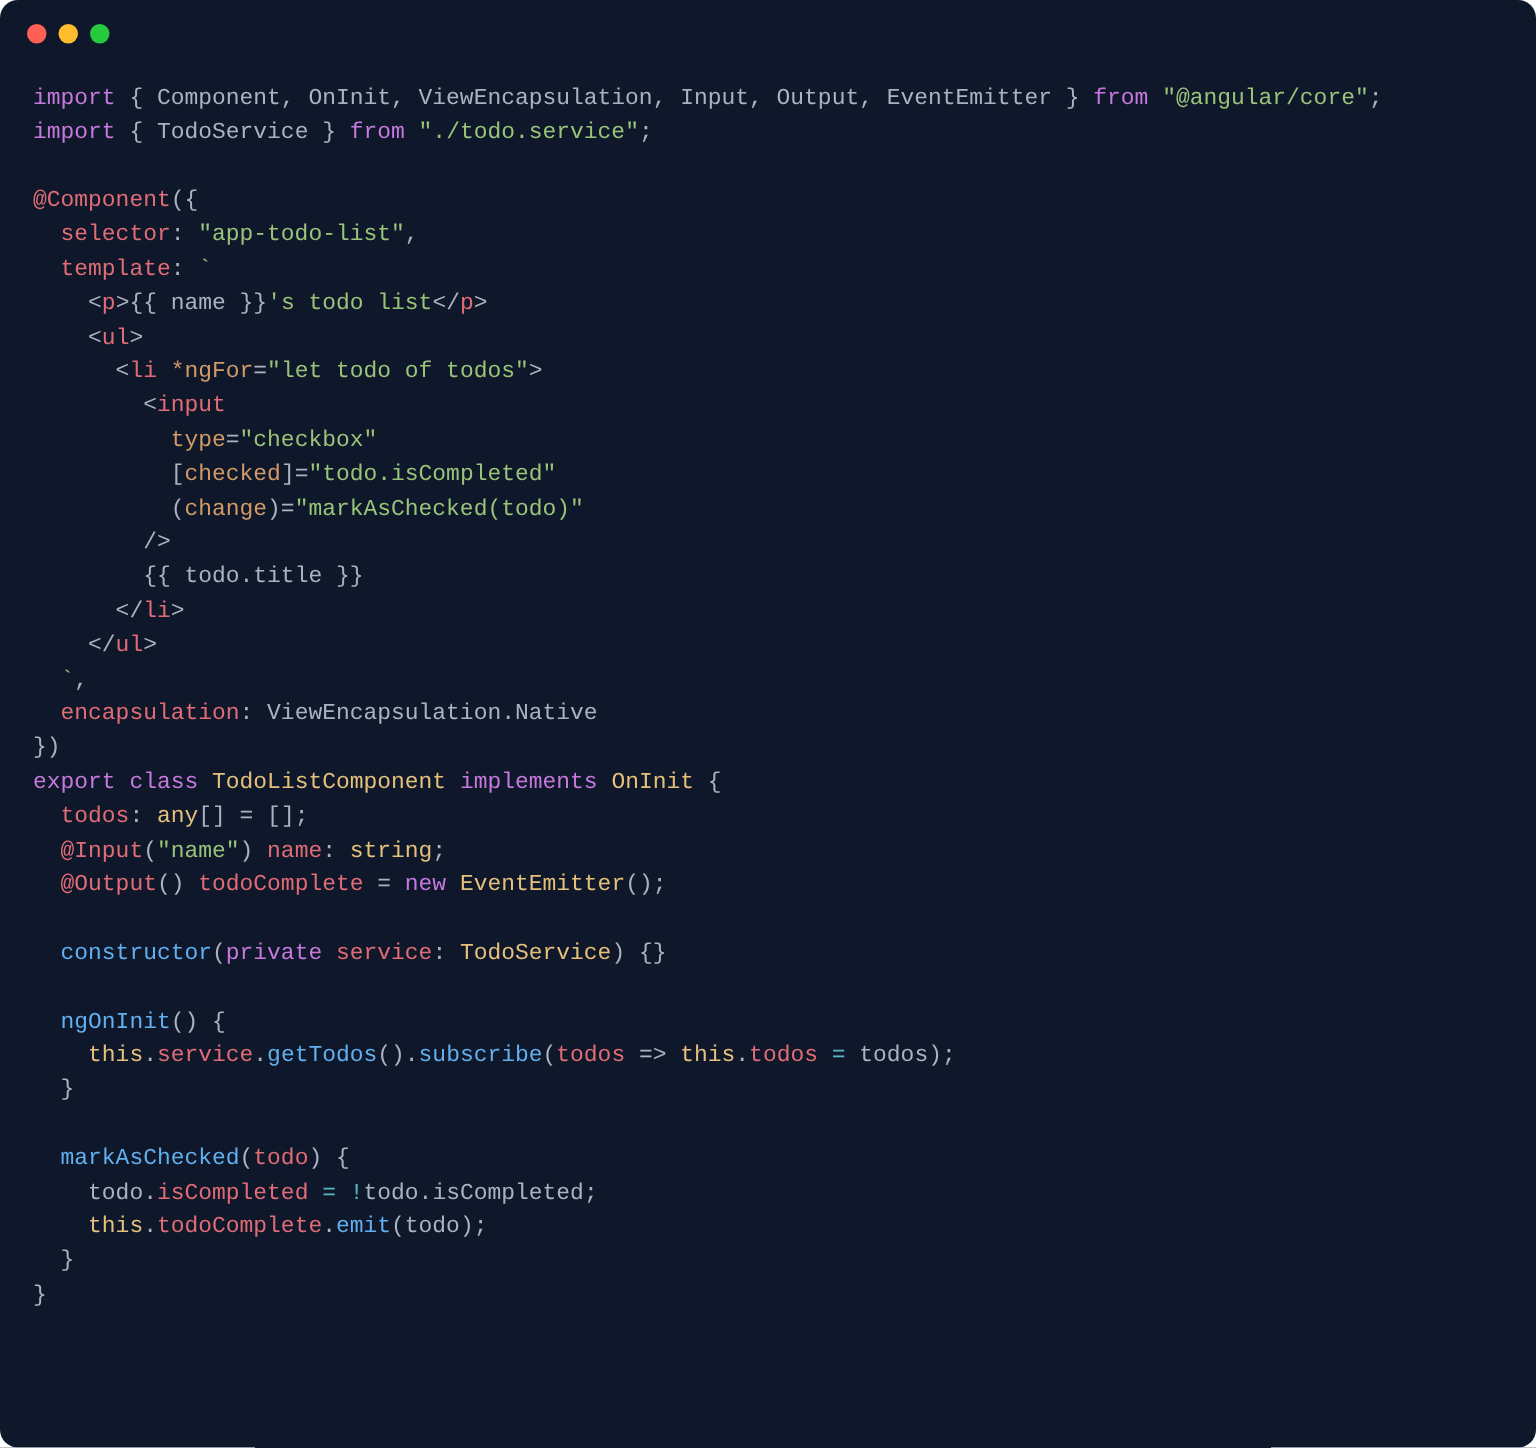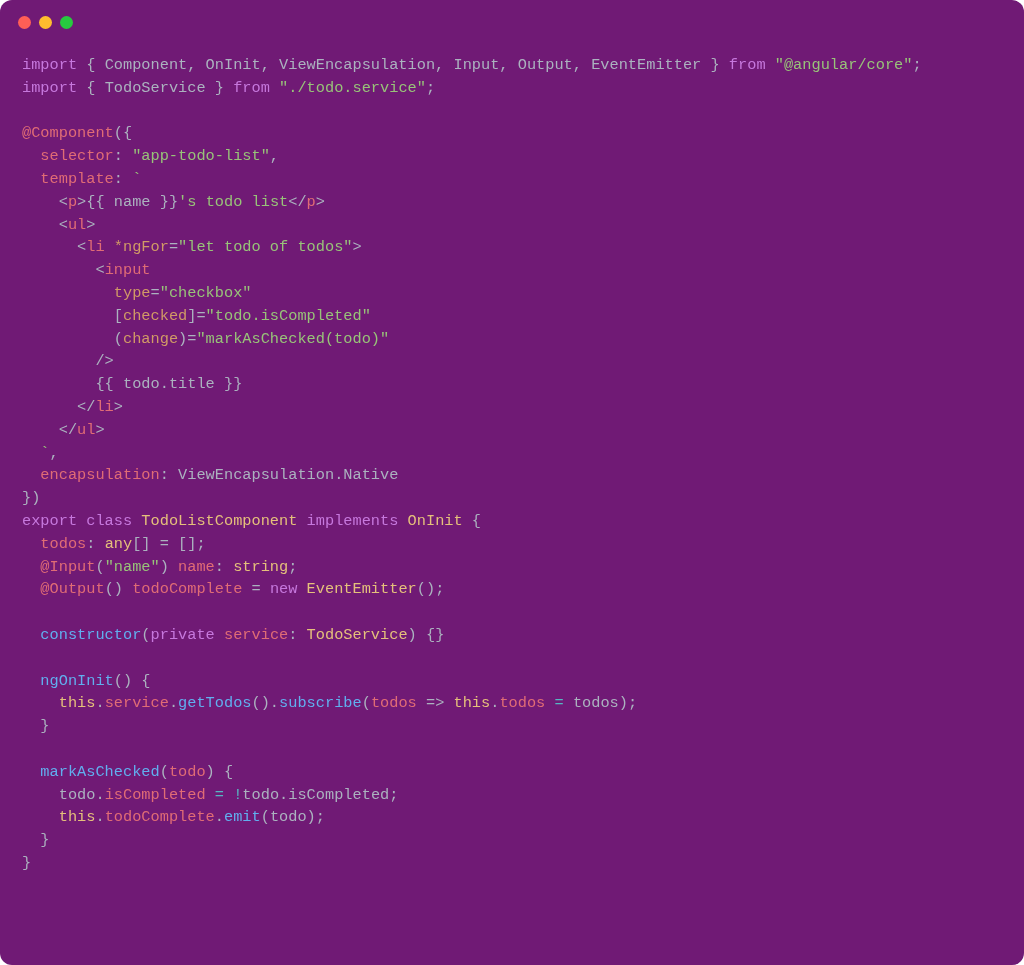--- a/index.html
+++ b/index.html
@@ -5,21 +5,21 @@
   html, body {
     margin: 0;
     padding: 0;
     background: #fff;
     font-family: ui-monospace, SFMono-Regular, "SF Mono", Menlo, Consolas, "Liberation Mono", monospace;
   }
   .window {
     box-sizing: border-box;
     width: 1024px;
     height: 965px;
-    background: #701a75;
+    background: #0f172a;
     border-radius: 12px;
     overflow: hidden;
     position: relative;
   }
   .titlebar {
     height: 44px;
     display: flex;
     align-items: center;
     padding-left: 18px;
     gap: 8px;

